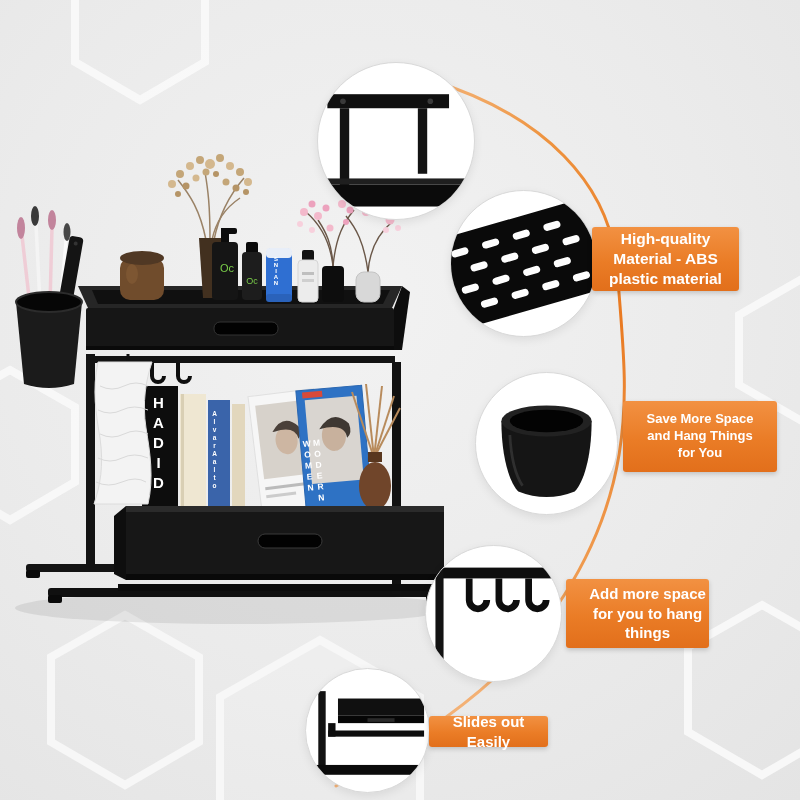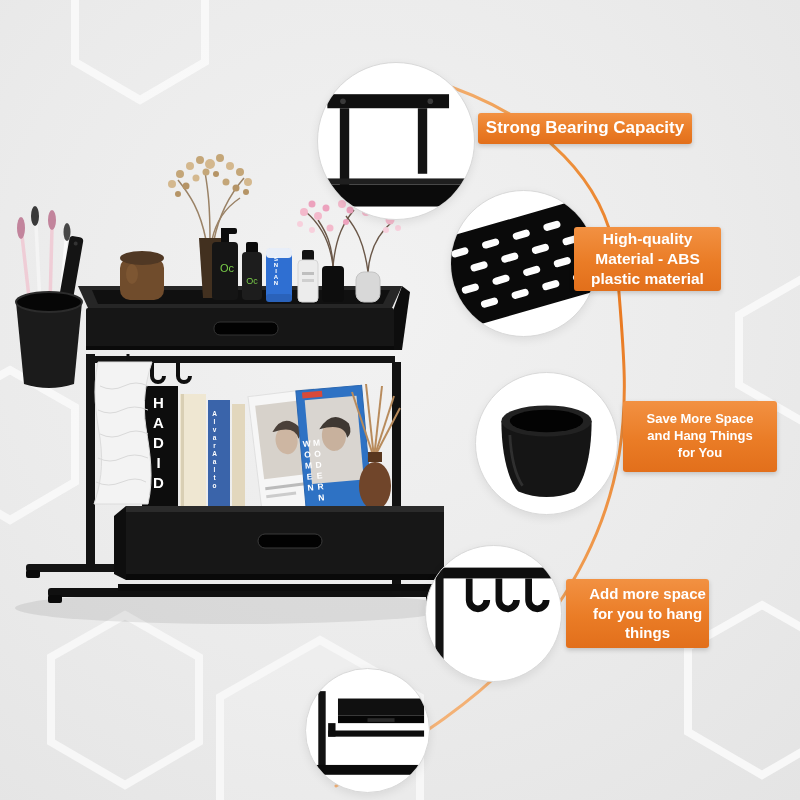--- a/index.html
+++ b/index.html
@@ -22,21 +22,21 @@
   #circle-cup     { left:475px; top:372px; width:141px; height:141px; }
   #circle-hooks   { left:425px; top:545px; width:135px; height:135px; }
   #circle-slide   { left:305px; top:668px; width:123px; height:123px; }
   .chip{
     position:absolute;display:flex;align-items:center;justify-content:center;
     background:linear-gradient(180deg,#f29142 0%,#ea7c26 55%,#e26f1b 100%);
     color:#ffffff;font-weight:bold;text-align:center;white-space:pre-line;
     border-radius:3px;box-shadow:0 2px 5px rgba(0,0,0,0.18);line-height:1.3;
   }
   #chip-bearing { left:478px; top:113px; width:214px; height:31px; font-size:17px; }
-  #chip-material{ left:574px; top:227px; width:147px; height:64px; font-size:15.5px; }
+  #chip-material{ left:592px; top:227px; width:147px; height:64px; font-size:15.5px; }
   #chip-cup     { left:623px; top:401px; width:154px; height:71px; font-size:13px; }
   #chip-hooks   { left:566px; top:579px; width:123px; height:69px; font-size:15px;padding-left:20px; }
   #chip-slide   { left:429px; top:716px; width:119px; height:31px; font-size:15px; }
   .vtext{
     position:absolute;writing-mode:vertical-rl;text-orientation:upright;
     font-weight:bold;color:#ffffff;pointer-events:none;
   }
   #txt-hadid   { left:150px; top:394px; font-size:15px; letter-spacing:3px; height:140px; }
   #txt-alvar   { left:211px; top:410px; font-size:6.5px; letter-spacing:1px; height:110px; }
   #txt-modern  { left:306px; top:438px; font-size:8.5px; letter-spacing:1px; height:110px; transform:rotate(-5deg); }
@@ -335,24 +335,24 @@
       <rect x="10" y="18" width="6" height="62" fill="#121212"></rect>
       <rect x="26" y="24" width="70" height="14" fill="#101010"></rect>
       <rect x="26" y="38" width="70" height="6" fill="#060606"></rect>
       <rect x="50" y="40" width="22" height="3" fill="#2a2a2a"></rect>
       <rect x="18" y="44" width="6" height="11" fill="#0d0d0d"></rect>
       <rect x="18" y="50" width="78" height="5" fill="#0d0d0d"></rect>
       <rect x="4" y="78" width="92" height="8" fill="#0b0b0b"></rect>
     </svg>
   </div>
 
-  <div class="chip" id="chip-bearing">Strong Bearing Capacity</div>
   <div class="chip" id="chip-material">High-quality
 Material - ABS
 plastic material</div>
   <div class="chip" id="chip-cup">Save More Space
 and Hang Things
 for You</div>
   <div class="chip" id="chip-hooks">Add more space
 for you to hang
 things</div>
+  <div class="chip" id="chip-slide">Slides out Easily</div>
 
 </div>
 
 </body></html>

